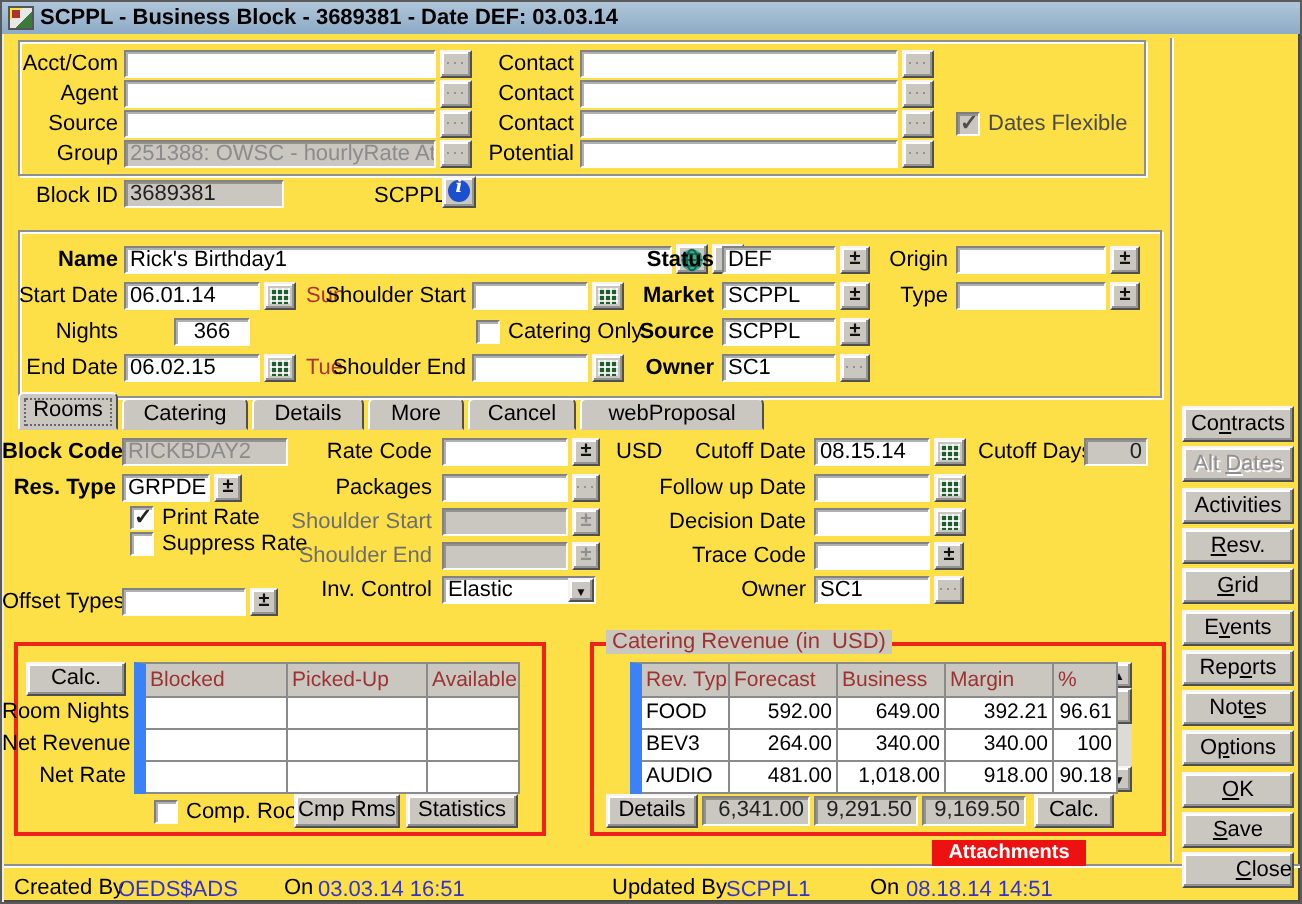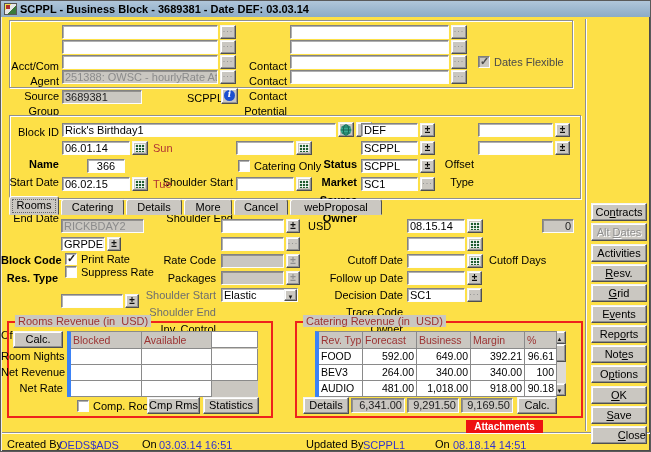--- a/index.html
+++ b/index.html
@@ -2,21 +2,21 @@
 <html><head>
 <meta charset="utf-8">
 <style>
   html,body{margin:0;padding:0;}
   body{font-family:"Liberation Sans", sans-serif; background:#e8e8e8;}
   #win{position:relative;width:651px;height:452px;background:#fde047;overflow:hidden;
        border:1px solid #5a5a5a; box-sizing:border-box;
        box-shadow: inset 1px 1px 0 #ececec, inset -1px -1px 0 #4a4a4a;
        font-size:11px; color:#000;}
   .abs{position:absolute;}
-  .lbl{position:absolute;height:14px;line-height:14px;font-size:11px;text-align:right;white-space:nowrap;margin-top:34px;}
+  .lbl{position:absolute;height:14px;line-height:14px;font-size:11px;text-align:right;white-space:nowrap;}
   .llbl{position:absolute;height:14px;line-height:14px;font-size:11px;text-align:left;white-space:nowrap;}
   .b{font-weight:bold;}
   .fld{position:absolute;height:14px;box-sizing:border-box;background:#fff;
        border:1px solid;border-color:#828282 #fdfdfd #fdfdfd #828282;
        box-shadow:inset 1px 1px 0 rgba(80,80,80,.45);
        font-size:11px;line-height:12px;padding:0 2px;white-space:nowrap;overflow:hidden;}
   .fld.dis{background:#cac7c1;color:#8b8b8b;}
   .fld.num{text-align:right;}
   .fld.ctr{text-align:center;}
   .sbtn{position:absolute;width:16px;height:14px;box-sizing:border-box;background:#cac7c1;
@@ -52,21 +52,21 @@
        border:1px solid #555;box-sizing:border-box;}
   .appico::after{content:"";position:absolute;left:1px;top:1px;width:4px;height:4px;background:#b03030;}
   .tab{position:absolute;top:198px;height:16px;background:#cac7c1;box-sizing:border-box;
        border:1px solid;border-color:#fdfdfd #4f4f4f transparent #fdfdfd;
        border-radius:3px 3px 0 0;text-align:center;line-height:15px;font-size:11px;z-index:1;cursor:default;}
   .tab.active{top:195px;height:19px;z-index:2;line-height:17px;}
   .tab.active::after{content:"";position:absolute;left:2px;right:2px;top:2px;bottom:1px;border:1px dotted #666;}
   .redbox{position:absolute;border:2px solid #ee231c;}
   .legend{position:absolute;background:#cac7c1;color:#9c3232;font-size:11px;line-height:12px;
        padding:0 3px;white-space:pre;z-index:4;}
-  .grid{position:absolute;display:grid;border-top:1px solid #8a8a8a;border-left:4px solid #3b82f6;background:#cac7c1;z-index:3;}
+  .grid{position:absolute;display:grid;border-top:1px solid #8a8a8a;border-left:6px solid #3b82f6;background:#cac7c1;z-index:3;}
   .gc{box-sizing:border-box;border-right:1px solid #8a8a8a;border-bottom:1px solid #8a8a8a;
        font-size:10.5px;padding:0 2px;overflow:hidden;white-space:nowrap;}
   .gh{color:#9c3232;background:#cac7c1;line-height:16px;height:17px;}
   .gd{background:#fff;line-height:15px;height:16px;}
   .num{text-align:right;}
   .rowlbl{position:absolute;height:16px;line-height:16px;font-size:11px;text-align:right;white-space:nowrap;z-index:3;}
   .side{position:absolute;left:590px;width:56px;height:18px;line-height:16px;}
   .vline{position:absolute;border-left:1px solid #8f8f8f;border-right:1px solid #fdfdfd;}
   .hline{position:absolute;border-top:1px solid #8f8f8f;border-bottom:1px solid #fdfdfd;}
   .red{color:#b13434;}
@@ -144,21 +144,21 @@
       <line x1="0.8" y1="6" x2="11.2" y2="6" stroke="#14604e" stroke-width="0.9"></line>
       <line x1="1.6" y1="3" x2="10.4" y2="3" stroke="#14604e" stroke-width="0.8"></line>
       <line x1="1.6" y1="9" x2="10.4" y2="9" stroke="#14604e" stroke-width="0.8"></line>
     </svg>
   </div>
   <div class="sbtn lov" style="left:355px;top:121px;height:15px;"></div>
 
   <div class="lbl b" style="left:300px;top:122px;width:56px;">Status</div>
   <div class="fld" style="left:360px;top:122px;width:57px;">DEF</div>
   <div class="sbtn lov" style="left:419px;top:122px;width:15px;"></div>
-  <div class="lbl" style="left:430px;top:122px;width:43px;">Offset</div>
+  <div class="lbl" style="left:430px;top:122px;width:43px;">Origin</div>
   <div class="fld" style="left:477px;top:122px;width:75px;"></div>
   <div class="sbtn lov" style="left:554px;top:122px;width:15px;"></div>
 
   <div class="lbl" style="left:4px;top:140px;width:54px;">Start Date</div>
   <div class="fld" style="left:61px;top:140px;width:68px;">06.01.14</div>
   <div class="sbtn" style="left:131px;top:140px;">
       <span class="calico"></span>
     </div>
   <div class="llbl red" style="left:152px;top:140px;">Sun</div>
   <div class="lbl" style="left:160px;top:140px;width:72px;">Shoulder Start</div>
@@ -253,29 +253,29 @@
       <span class="calico"></span>
     </div>
   <div class="lbl" style="left:320px;top:270px;width:82px;">Trace Code</div>
   <div class="fld" style="left:406px;top:270px;width:58px;"></div>
   <div class="sbtn lov" style="left:466px;top:270px;width:15px;"></div>
   <div class="lbl" style="left:320px;top:287px;width:82px;">Owner</div>
   <div class="fld" style="left:406px;top:287px;width:58px;">SC1</div>
   <div class="sbtn dots" style="left:466px;top:287px;width:15px;"></div>
 
   <div class="redbox" style="left:6px;top:320px;width:262px;height:93px;"></div>
-  <div class="legend" style="left:14px;top:314px;">Rooms Revenue (in  USD)</div>
   <div class="btn" style="left:12px;top:330px;width:50px;height:17px;line-height:15px;">Calc.</div>
   <div id="rooms-row-labels">
       <div class="rowlbl" style="left: 0px; width: 62px; top: 347px;">Room Nights</div>
       <div class="rowlbl" style="left: 0px; width: 62px; top: 363px;">Net Revenue</div>
       <div class="rowlbl" style="left: 0px; width: 62px; top: 379px;">Net Rate</div>
     </div>
   <div id="rooms-grid" class="grid" style="left:66px;top:330px;grid-template-columns:71px 70px 46px;">
       <div class="gc gh">Blocked</div>
+      <div class="gc gh">Picked-Up</div>
       <div class="gc gh">Available</div>
       <div class="gc gd"></div>
       <div class="gc gd"></div>
       <div class="gc gd"></div>
       <div class="gc gd"></div>
       <div class="gc gd"></div>
       <div class="gc gd"></div>
       <div class="gc gd"></div>
       <div class="gc gd"></div>
       <div class="gc gd"></div>

